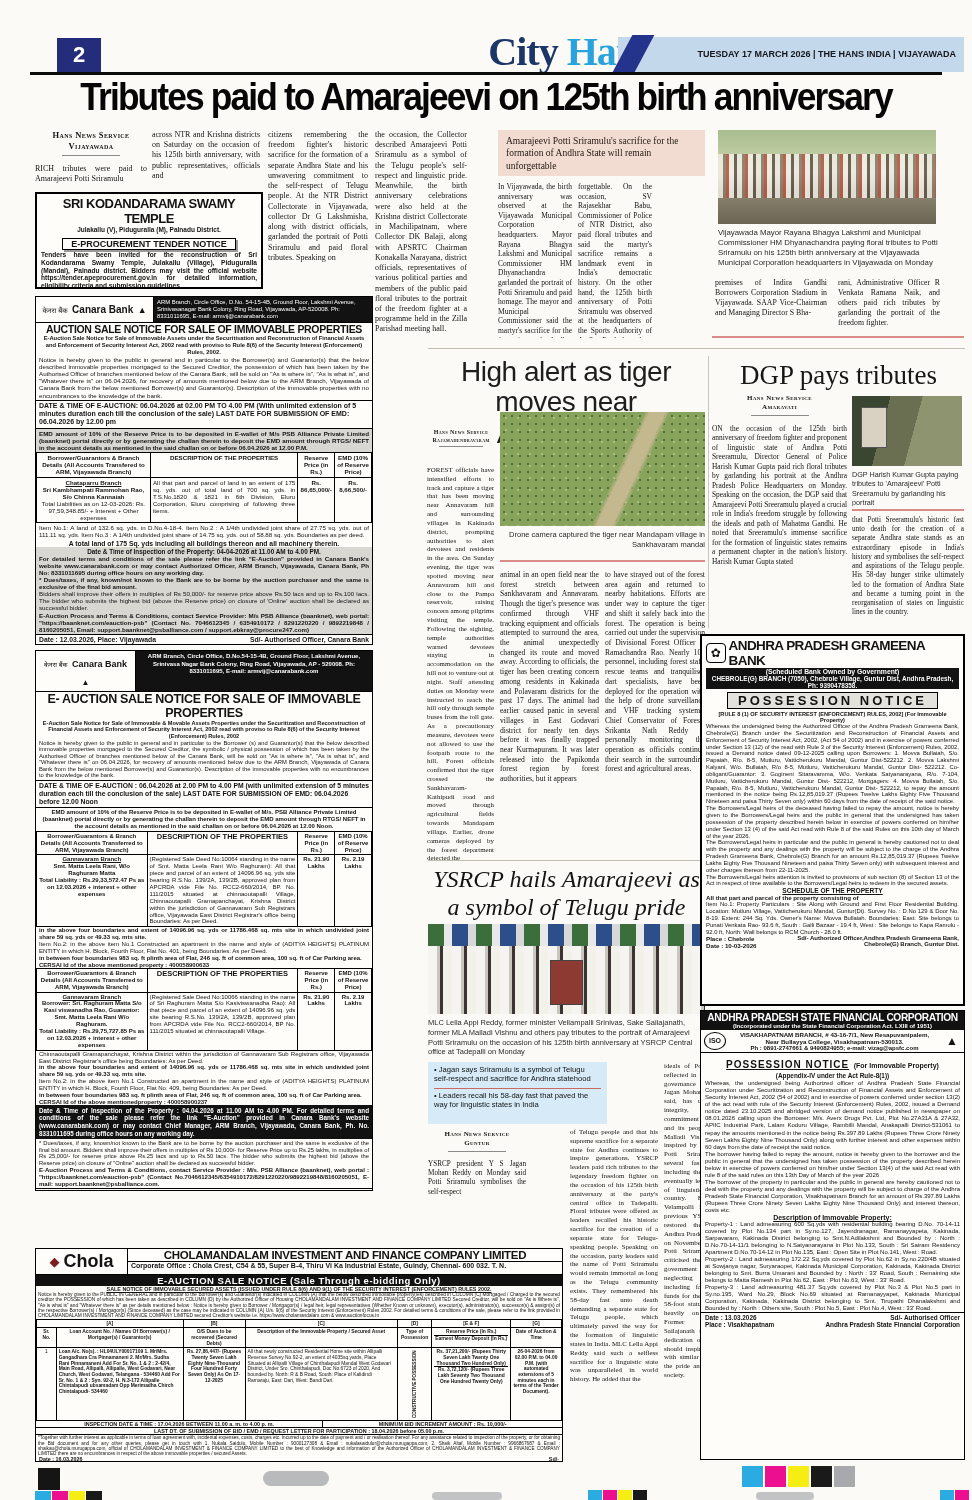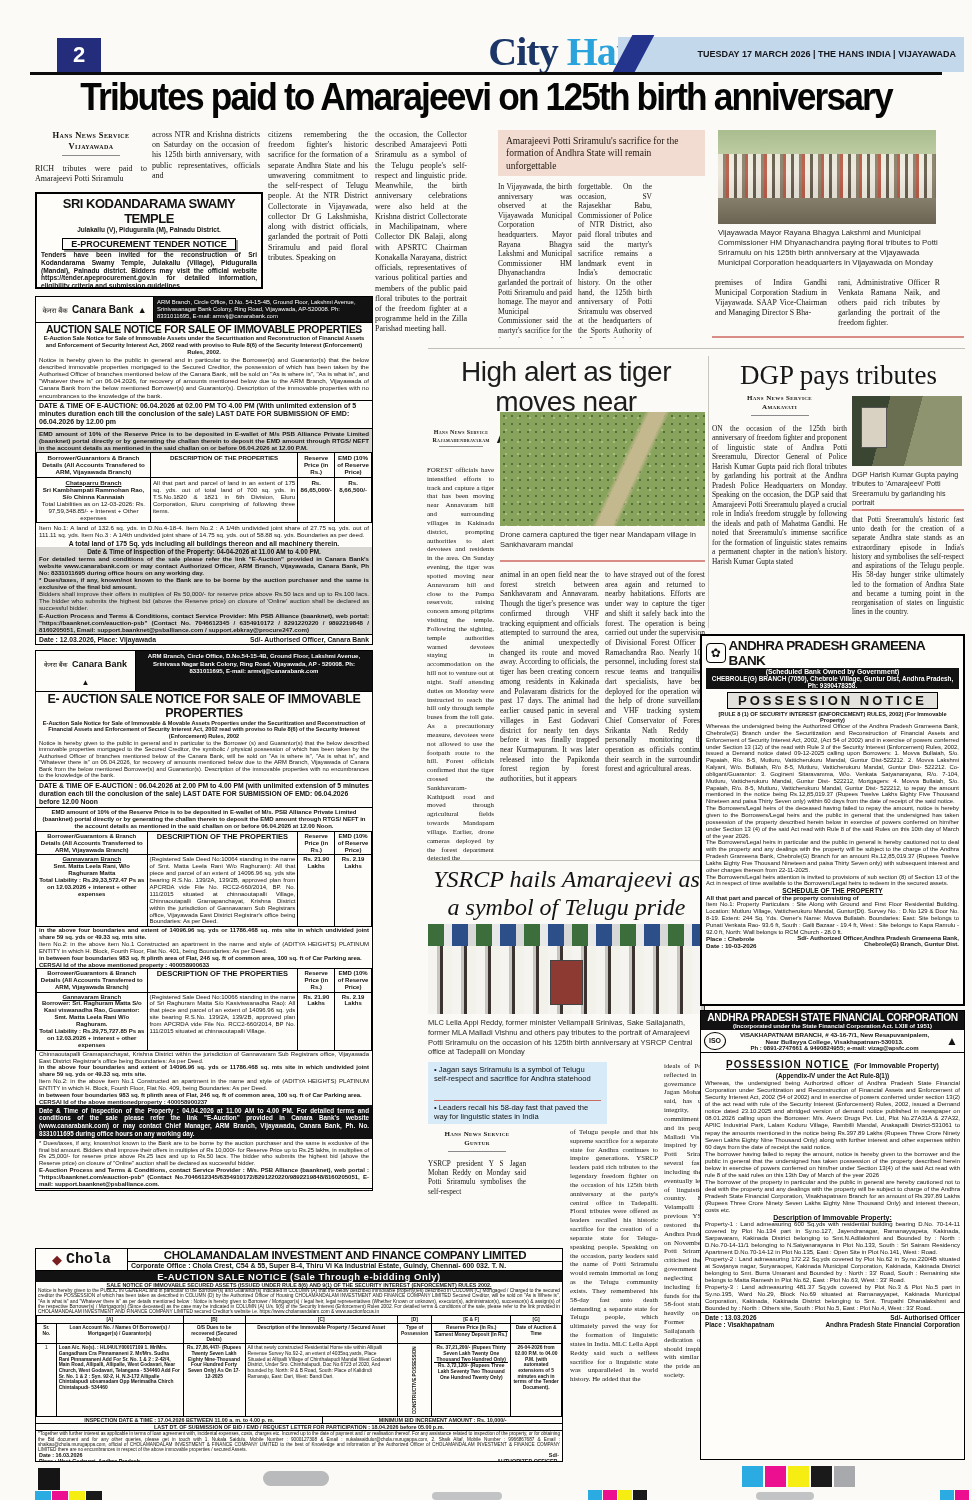--- a/index.html
+++ b/index.html
@@ -63,21 +63,21 @@
               font-size:9.5px;line-height:1.3;color:#201810;overflow:hidden;">Amarajeevi Potti Sriramulu's sacrifice for the formation of Andhra State will remain unforgettable</div>
   <div class="abs c" style="left:498px;top:182px;width:74px;height:156px;font-size:7.5px;">In Vijayawada, the birth anniversary was observed at the Vijayawada Municipal Corporation headquarters. Mayor Rayana Bhagya Lakshmi and Municipal Commissioner HM Dhyanachandra garlanded the portrait of Potti Sriramulu and paid homage. The mayor and Municipal Commissioner said the martyr's sacrifice for the formation of Andhra State would remain un-</div>
   <div class="abs c" style="left:578px;top:182px;width:74px;height:156px;font-size:7.5px;">forgettable. On the occasion, SV Rajasekhar Babu, Commissioner of Police of NTR District, also paid floral tributes and said the martyr's sacrifice remains a landmark event in India's democratic history. On the other hand, the 125th birth anniversary of Potti Sriramulu was observed at the headquarters of the Sports Authority of Andhra Pradesh on the</div>
 
   <div class="photo" style="left:718px;top:130px;width:218px;height:94px;
               background:linear-gradient(180deg,#a9bd8f 0%,#c3cfa7 32%,#ddd6c2 46%,#8d8773 64%,#6b6452 100%);">
     <div style="position:absolute;left:0;top:26%;width:100%;height:46%;opacity:.85;
          background:repeating-linear-gradient(90deg,#f0ece4 0 5px,#857a66 5px 8px,#b8513f 8px 11px,#f4f1e8 11px 16px,#5d5244 16px 19px);"></div>
   </div>
   <div class="abs cap" style="left:718px;top:228px;width:222px;height:44px;font-size:7.8px;">Vijayawada Mayor Rayana Bhagya Lakshmi and Municipal Commissioner HM Dhyanachandra paying floral tributes to Potti Sriramulu on his 125th birth anniversary at the Vijayawada Municipal Corporation headquarters in Vijayawada on Monday</div>
-  <div class="abs c" style="left:715px;top:278px;width:112px;height:52px;font-size:7.8px;">premises of Indira Gandhi Municipal Corporation Stadium in Vijayawada. SAAP Vice-Chairman and Managing Director S Bha-</div>
+  <div class="abs c" style="left:715px;top:278px;width:112px;height:52px;font-size:7.8px;">premises of Indira Gandhi Borrowers Corporation Stadium in Vijayawada. SAAP Vice-Chairman and Managing Director S Bha-</div>
   <div class="abs c" style="left:838px;top:278px;width:102px;height:52px;font-size:7.8px;">rani, Administrative Officer R Venkata Ramana Naik, and others paid rich tributes by garlanding the portrait of the freedom fighter.</div>
   <div class="pinkrule" style="left:712px;top:336px;width:252px;"></div>
 
   <div class="abs ad sans" style="left:35px;top:192px;width:228px;height:97px;border-width:2px;padding:2px 4px;">
     <div class="b ctr" style="font-size:13px;letter-spacing:-.5px;">SRI KODANDARAMA SWAMY TEMPLE</div>
     <div class="b ctr" style="font-size:6.5px;">Julakallu (V), Piduguralla (M), Palnadu District.</div>
     <div class="ctr"><span class="b" style="display:inline-block;border:1px solid #000;box-shadow:2px 2px 0 #9a9a9a;font-size:9px;padding:0 8px;margin:1px 0;">E-PROCUREMENT TENDER NOTICE</span></div>
     <div class="b j" style="font-size:6.6px;line-height:1.18;">Tenders have been invited for the reconstruction of Sri Kodandarama Swamy Temple, Julakallu (Village), Piduguralla (Mandal), Palnadu district. Bidders may visit the official website https://tender.apeprocurement.gov.in for detailed information, eligibility criteria and submission guidelines.</div>
 
   </div>
@@ -213,21 +213,21 @@
     <div>Hans News Service</div>
     <div>Rajamahendravaram</div>
     <div class="blrule" style="width:44px;"></div>
   </div>
   <div class="abs c" style="left:427px;top:466px;width:67px;height:396px;font-size:6.9px;">FOREST officials have intensified efforts to track and capture a tiger that has been moving near Annavaram hill and surrounding villages in Kakinada district, prompting authorities to alert devotees and residents in the area. On Sunday evening, the tiger was spotted moving near Annavaram hill and close to the Pampa reservoir, raising concern among pilgrims visiting the temple. Following the sighting, temple authorities warned devotees staying in accommodation on the hill not to venture out at night. Staff attending duties on Monday were instructed to reach the hill only through temple buses from the toll gate. As a precautionary measure, devotees were not allowed to use the footpath route to the hill. Forest officials confirmed that the tiger crossed the Sankhavaram-Kathipudi road and moved through agricultural fields towards Mandapam village. Earlier, drone cameras deployed by the forest department detected the</div>
 
   <div class="photo" style="left:500px;top:412px;width:205px;height:114px;background-color:#88a35c;
               background-image:linear-gradient(115deg,transparent 56%,#c4b88e 58%,#c4b88e 64%,transparent 66%),
               radial-gradient(#54703a 1.2px,transparent 1.4px),radial-gradient(#a6bf79 1px,transparent 1.2px);
               background-size:100% 100%,8px 8px,12px 12px;"></div>
-  <div class="abs cap" style="left:500px;top:530px;width:205px;height:26px;font-size:7.5px;">Drone camera captured the tiger near Mandapam village in Sankhavaram mandal</div>
+  <div class="abs cap" style="left:500px;top:530px;width:205px;height:26px;font-size:7.5px;text-align:right;">Drone camera captured the tiger near Mandapam village in Sankhavaram mandal</div>
   <div class="pinkrule" style="left:500px;top:560px;width:205px;"></div>
   <div class="abs c" style="left:500px;top:570px;width:99px;height:292px;font-size:7.6px;">animal in an open field near the forest stretch between Sankhavaram and Annavaram. Though the tiger's presence was confirmed through VHF tracking equipment and officials attempted to surround the area, the animal unexpectedly changed its route and moved away. According to officials, the tiger has been creating concern among residents in Kakinada and Polavaram districts for the past 17 days. The animal had earlier caused panic in several villages in East Godavari district for nearly ten days before it was finally trapped near Kurmapuram. It was later released into the Papikonda forest region by forest authorities, but it appears</div>
   <div class="abs c" style="left:605px;top:570px;width:100px;height:292px;font-size:7.6px;">to have strayed out of the forest area again and returned to nearby habitations. Efforts are under way to capture the tiger and shift it safely back into the forest. The operation is being carried out under the supervision of Divisional Forest Officer N Ramachandra Rao. Nearly 100 personnel, including forest staff, rescue teams and tranquiliser dart specialists, have been deployed for the operation with the help of drone surveillance and VHF tracking systems. Chief Conservator of Forests Srikanta Nath Reddy is personally monitoring the operation as officials continue their search in the surrounding forest and agricultural areas.</div>
 
   <div class="abs ctr" style="left:712px;top:360px;width:253px;font-size:27px;color:#171717;">DGP pays tributes</div>
   <div class="abs bl" style="left:712px;top:394px;width:135px;font-size:7px;">
     <div>Hans News Service</div>
     <div>Amaravati</div>
     <div class="blrule"></div>
   </div>
@@ -244,21 +244,21 @@
   <div class="abs ctr" style="left:428px;top:866px;width:277px;font-size:24px;font-style:italic;color:#141414;">YSRCP hails Amarajeevi as</div>
   <div class="photo" style="left:428px;top:924px;width:277px;height:90px;background:#e3e4e0;">
     <div style="position:absolute;left:0;top:0;width:100%;height:24%;
          background:repeating-linear-gradient(90deg,#3b6e3b 0 16px,#e8e8e8 16px 24px,#2c4f8a 24px 40px,#d8d8d8 40px 48px);"></div>
     <div style="position:absolute;left:0;top:24%;width:100%;height:76%;
          background:repeating-linear-gradient(90deg,#f5f4f0 0 9px,#c9c6bf 9px 12px,#3a3330 12px 15px,#f2f1ea 15px 24px);"></div>
     <div style="position:absolute;left:44%;top:40%;width:12%;height:50%;background:#8d3a33;border:1px solid #444;"></div>
   </div>
   <div class="abs cap" style="left:428px;top:1018px;width:277px;height:40px;font-size:7.5px;">MLC Lella Appi Reddy, former minister Vellampalli Srinivas, Sake Sailajanath, former MLA Malladi Vishnu and others pay tributes to the portrait of Amarajeevi Potti Sriramulu on the occasion of his 125th birth anniversary at YSRCP Central office at Tadepalli on Monday</div>
   <div class="abs sans" style="left:428px;top:1062px;width:179px;height:62px;background:#d7eaf7;padding:3px 6px;overflow:hidden;">
-    <div style="font-size:7.6px;line-height:1.25;border-bottom:1px solid #c96a60;padding-bottom:16px;"><span>• </span><span>Jagan says Sriramulu is a symbol of Telugu self-respect and sacrifice for Andhra statehood</span></div>
+    <div style="font-size:7.6px;line-height:1.25;border-bottom:1px solid #c96a60;padding-bottom:4px;"><span>• </span><span>Jagan says Sriramulu is a symbol of Telugu self-respect and sacrifice for Andhra statehood</span></div>
     <div style="font-size:7.6px;line-height:1.25;padding-top:2px;"><span>• </span><span>Leaders recall his 58-day fast that paved the way for linguistic states in India</span></div>
   </div>
   <div class="abs bl" style="left:428px;top:1130px;width:98px;font-size:7px;">
     <div>Hans News Service</div>
     <div>Guntur</div>
     <div class="blrule"></div>
   </div>
   <div class="abs c" style="left:428px;top:1160px;width:98px;height:54px;font-size:7.2px;">YSRCP president Y S Jagan Mohan Reddy on Monday said Potti Sriramulu symbolises the self-respect</div>
   <div class="abs c" style="left:570px;top:1128px;width:88px;height:368px;font-size:6.9px;">of Telugu people and that his supreme sacrifice for a separate state for Andhra continues to inspire generations. YSRCP leaders paid rich tributes to the legendary freedom fighter on the occasion of his 125th birth anniversary at the party's central office in Tadepalli. Floral tributes were offered as leaders recalled his historic sacrifice for the creation of a separate state for Telugu-speaking people. Speaking on the occasion, party leaders said the name of Potti Sriramulu would remain immortal as long as the Telugu community exists. They remembered his 58-day fast unto death demanding a separate state for Telugu people, which ultimately paved the way for the formation of linguistic states in India. MLC Lella Appi Reddy said such a selfless sacrifice for a linguistic state was unparalleled in world history. He added that the</div>
   <div class="abs c" style="left:664px;top:1062px;width:88px;height:434px;font-size:6.9px;">ideals of Potti Sriramulu are reflected in the leadership and governance approach of Y S Jagan Mohan Reddy, who, he said, has upheld values of integrity, credibility and commitment towards the state and its people. Former MLA Malladi Vishnu recalled that inspired by Mahatma Gandhi, Potti Sriramulu undertook several fasts in his life, including the historic fast that eventually led to the formation of linguistic states in the country. Former minister Velampalli Srinivas said the previous YSRCP government restored the celebration of Andhra Pradesh Formation Day on November 1 and honoured Potti Sriramulu's legacy. He criticised the present coalition government for allegedly neglecting his memory, including failing to allocate funds for the construction of a 58-foot statue while spending heavily on other projects. Former minister Sake Sailajanath said the life and dedication of Potti Sriramulu should inspire people to work with similar determination for the pride and unity of Telugu society.</div>
@@ -324,21 +324,21 @@
         <div class="b" style="font-size:6.4px;">Sd/- Authorised Officer</div>
         <div class="b" style="font-size:6.4px;">Andhra Pradesh State Financial Corporation</div>
       </div>
     </div>
   </div>
 
   <div class="abs ad sans" style="left:35px;top:1248px;width:528px;height:214px;">
     <div style="display:flex;border-bottom:1px solid #000;">
       <div style="width:92px;border-right:1px solid #000;display:flex;align-items:center;justify-content:center;gap:4px;padding:2px;">
         <span style="font-size:13px;color:#7a1f1f;">◆</span>
-        <span class="b" style="font-family:Liberation Mono, monospace;font-size:15px;">Chola</span>
+        <span class="b" style="font-family:Liberation Sans, sans-serif;font-size:18px;">Chola</span>
       </div>
       <div style="flex:1;">
         <div class="b ctr" style="font-size:11.5px;letter-spacing:-.3px;border-bottom:1px solid #000;">CHOLAMANDALAM INVESTMENT AND FINANCE COMPANY LIMITED</div>
         <div class="b" style="font-size:7px;padding:0 3px;">Corporate Office : Chola Crest, C54 &amp; 55, Super B-4, Thiru Vi Ka Industrial Estate, Guindy, Chennai- 600 032. T. N.</div>
       </div>
     </div>
     <div class="blk b ctr" style="font-size:9.5px;letter-spacing:.5px;">E-AUCTION SALE NOTICE (Sale Through e-bidding Only)</div>
     <div class="b ctr u" style="font-size:5.4px;">SALE NOTICE OF IMMOVABLE SECURED ASSETS (ISSUED UNDER RULE 8(6) AND 9(1) OF THE SECURITY INTEREST (ENFORCEMENT) RULES 2002.</div>
     <div class="j" style="font-size:4.8px;line-height:1.12;padding:0 2px;">Notice is hereby given to the PUBLIC IN GENERAL and in particular to the Borrower(s) and Guarantor(s) indicated in COLUMN (A) that the below described immovable property(ies) described in COLUMN (C) Mortgaged / Charged to the secured creditor the POSSESSION of which has been taken as described in COLUMN (D) by the Authorized Officer of Housing CHOLAMANDALAM INVESTMENT AND FINANCE COMPANY LIMITED Secured Creditor, will be sold on "As is Where is", "As is what is" and "Whatever there is" as per details mentioned below : Notice is hereby given to Borrower / Mortgagor(s) / legal heir, legal representatives (Whether Known or unknown), executor(s), administrator(s), successor(s) &amp; assign(s) of the respective Borrower(s) / Mortgagor(s) (Since deceased) as the case may be indicated in COLUMN (A) U/s. 9(6) of the Security Interest (Enforcement) Rules 2002. For detailed terms &amp; conditions of the sale, please refer to the link provided in CHOLAMANDALAM INVESTMENT AND FINANCE COMPANY LIMITED secured Creditor's website i.e. https://www.cholamandalam.com &amp; www.auctionfocus.in</div>
     <table class="tbl" style="font-size:4.9px;">

